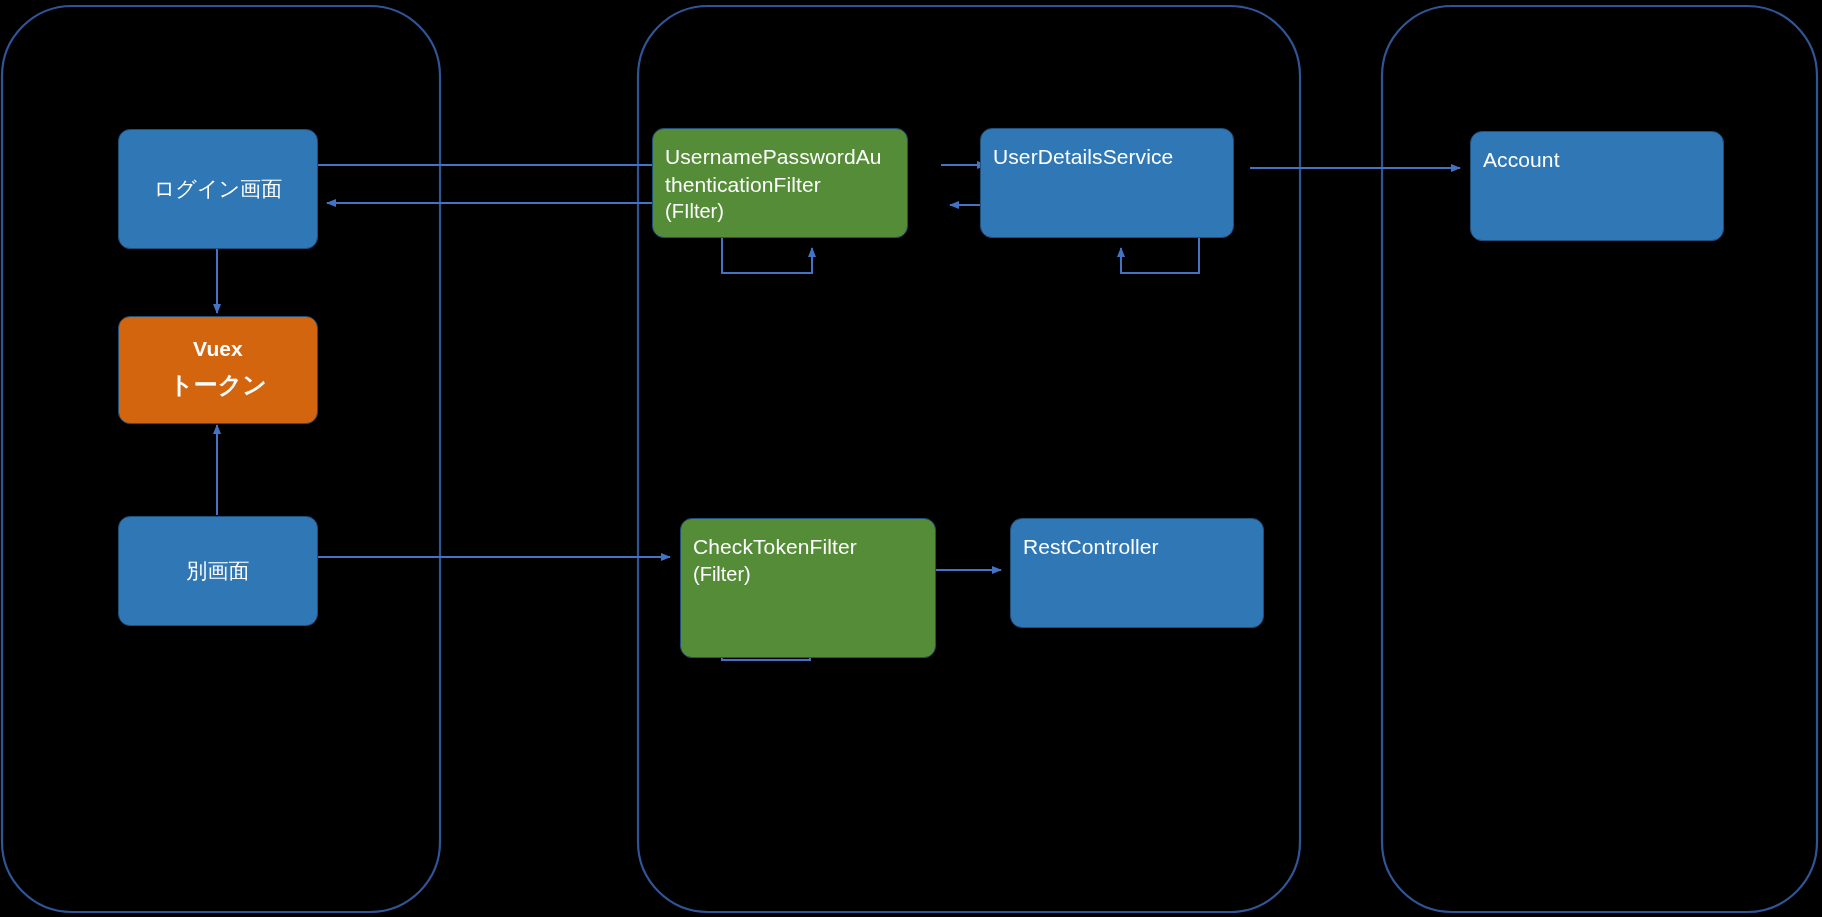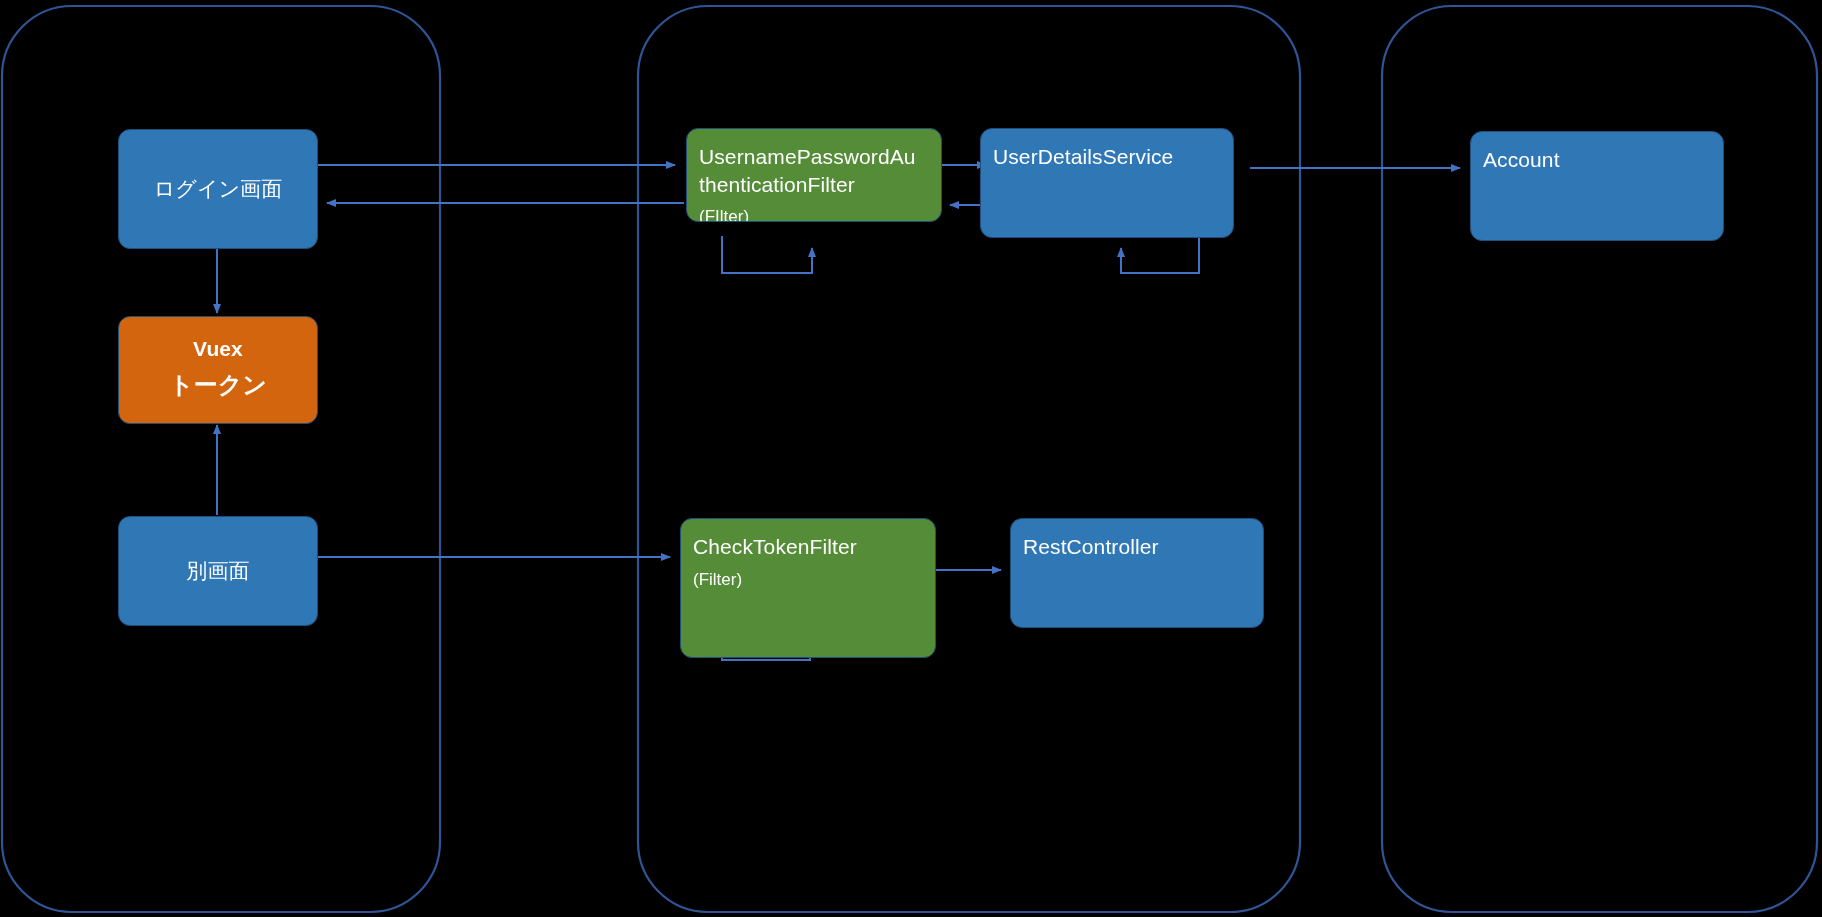--- a/index.html
+++ b/index.html
@@ -40,26 +40,26 @@
   }
   .node .title {
     font-size: 21px;
     line-height: 1.32;
     text-align: center;
     width: 100%;
     white-space: pre-line;
     letter-spacing: 0.1px;
   }
   .node .subtitle {
-    font-size: 17px;
+    font-size: 20px;
     line-height: 1.3;
     width: 100%;
     text-align: left;
     padding-left: 4px;
-    margin-top: 8px;
+    margin-top: 0;
   }
   .node.lefttext .title {
     text-align: left;
     padding-left: 4px;
   }
   .node.blue { background: #2f77b5; }
   .node.green { background: #558c38; }
   .node.orange { background: #d4650f; font-weight: bold; }
   .node.vcenter {
     justify-content: center;
@@ -113,21 +113,21 @@
 
   <div class="node orange" style="left:118px; top:316px; width:200px; height:108px; padding-top:18px;">
     <div class="title">Vuex</div>
     <div class="subtitle" style="text-align:center; padding-left:0; font-size:24px; margin-top:6px;">トークン</div>
   </div>
 
   <div class="node blue vcenter" style="left:118px; top:516px; width:200px; height:110px;">
     <div class="title">別画面</div>
   </div>
 
-  <div class="node green lefttext" style="left:686px; top:128px; width:256px; height:94px;">
+  <div class="node green lefttext" style="left:652px; top:128px; width:256px; height:110px;">
     <div class="title">UsernamePasswordAu
 thenticationFilter</div>
     <div class="subtitle">(FIlter)</div>
   </div>
 
   <div class="node green lefttext" style="left:680px; top:518px; width:256px; height:140px;">
     <div class="title">CheckTokenFilter</div>
     <div class="subtitle">(Filter)</div>
   </div>
 

